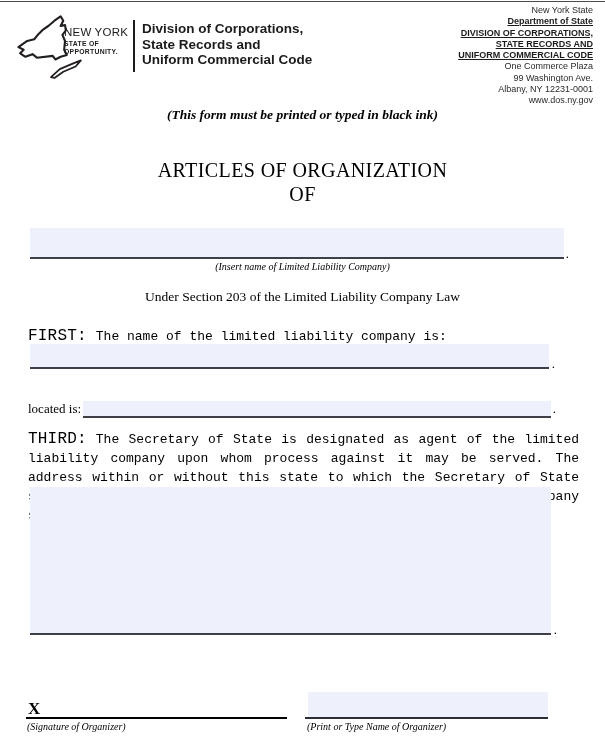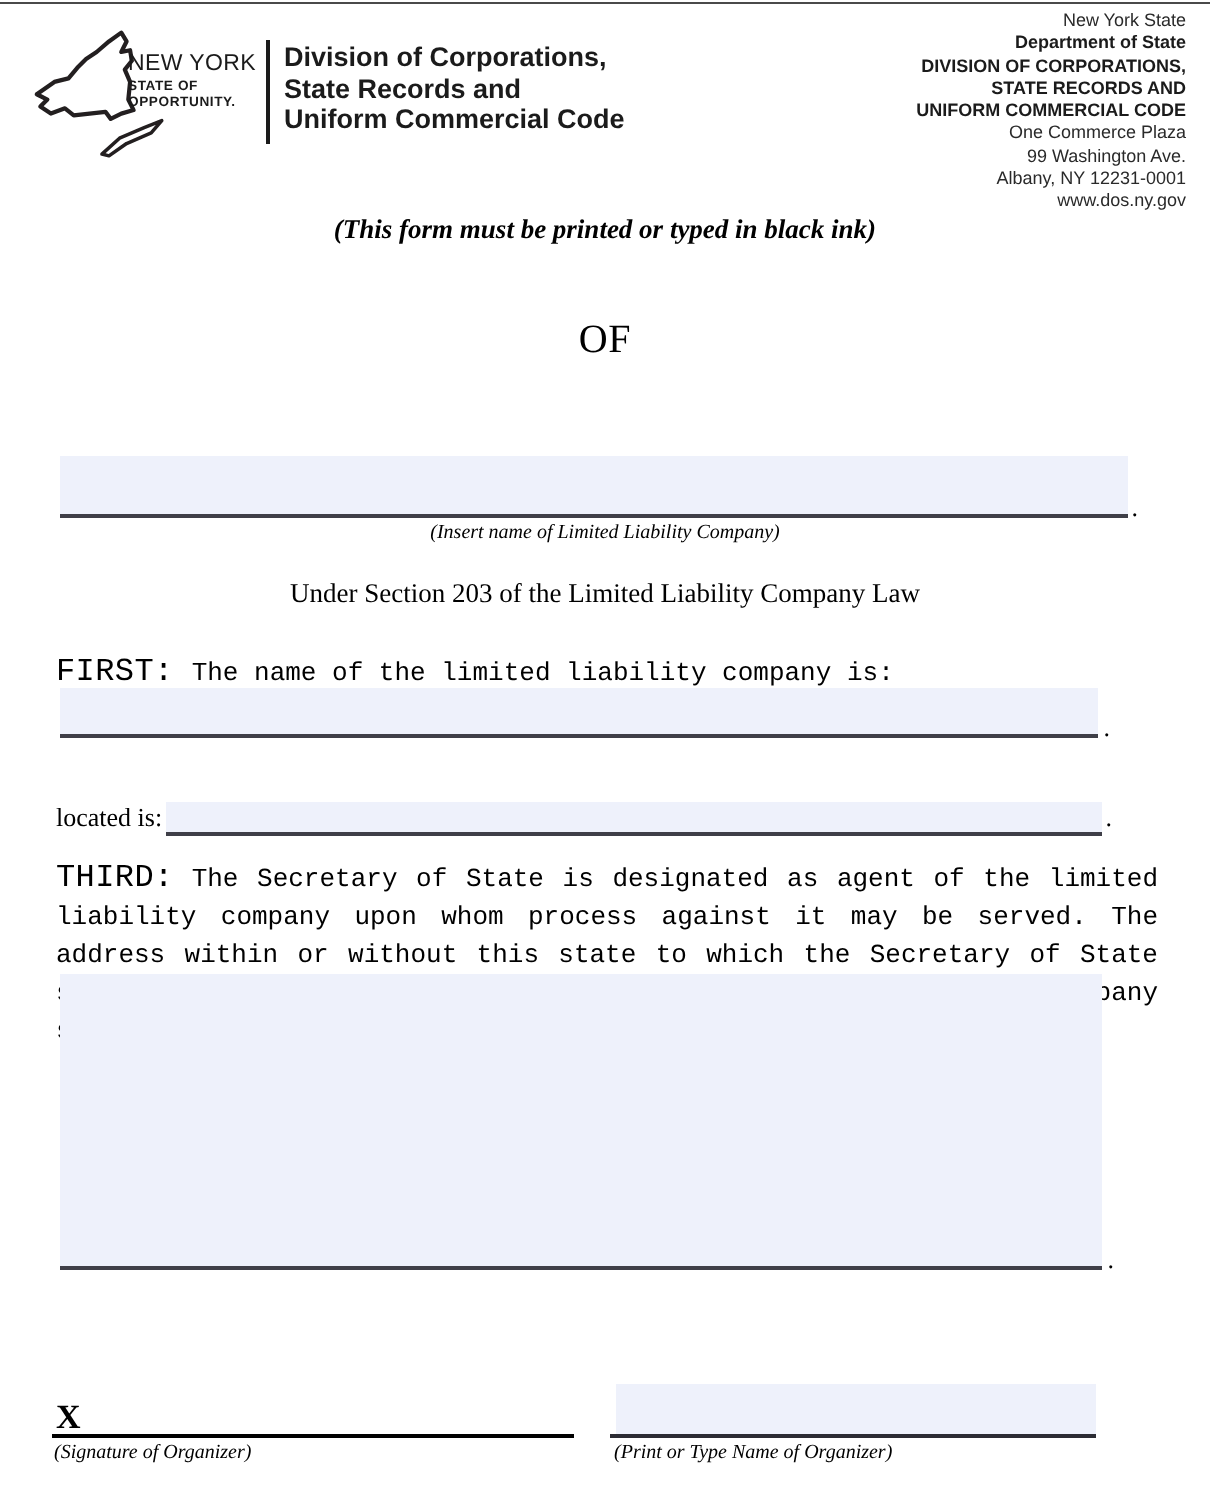--- a/index.html
+++ b/index.html
@@ -17,21 +17,21 @@
   .logo{position:absolute;left:14px;top:11px;width:132px;height:72px;}
   .logo svg{position:absolute;left:0;top:2px;}
   .brand-text{position:absolute;left:50px;top:16px;font-family:"Liberation Sans", sans-serif;color:#1b1b1b;line-height:1;}
   .brand-name{font-size:11.5px;font-weight:400;letter-spacing:.2px;}
   .brand-sub{font-size:6.8px;font-weight:700;letter-spacing:.3px;margin-top:2px;}
   .header-divider{position:absolute;left:133px;top:20px;width:2px;height:52px;background:#1b1b1b;}
   .division{position:absolute;left:142px;top:21px;font-family:"Liberation Sans", sans-serif;
     font-size:13.5px;font-weight:700;color:#1b1b1b;line-height:15.5px;}
   .hdr-right{position:absolute;right:12px;top:5px;text-align:right;
     font-family:"Liberation Sans", sans-serif;font-size:9px;color:#2a2a2a;line-height:11.3px;}
-  .hdr-right .b{font-weight:700;color:#1b1b1b;}
+  .hdr-right .b{font-weight:700;color:#1b1b1b;text-decoration:underline;}
 
   
   .instruction{position:absolute;left:0;top:107px;width:605px;text-align:center;
     font-style:italic;font-weight:700;font-size:13.5px;}
   .doc-title{position:absolute;left:0;top:158px;width:605px;text-align:center;
     font-size:20px;line-height:24px;letter-spacing:.4px;}
   .subtitle{position:absolute;left:0;top:289px;width:605px;text-align:center;font-size:13.5px;}
 
   
   .field{background:#eef1fb;border:none;border-bottom:2px solid #3f3f48;
@@ -102,20 +102,21 @@
     <div class="b">STATE RECORDS AND</div>
     <div class="b">UNIFORM COMMERCIAL CODE</div>
     <div>One Commerce Plaza</div>
     <div>99 Washington Ave.</div>
     <div>Albany, NY 12231-0001</div>
     <div>www.dos.ny.gov</div>
   </div>
 
   <div class="instruction">(This form must be printed or typed in black ink)</div>
   <div class="doc-title">
+    <div>ARTICLES OF ORGANIZATION</div>
     <div>OF</div>
   </div>
 
   <div class="name-field-wrap">
     <input type="text" class="field" value="" style="">
     <span class="period name-period">.</span>
   </div>
   <div class="name-caption">(Insert name of Limited Liability Company)</div>
 
   <div class="subtitle">Under Section 203 of the Limited Liability Company Law</div>

